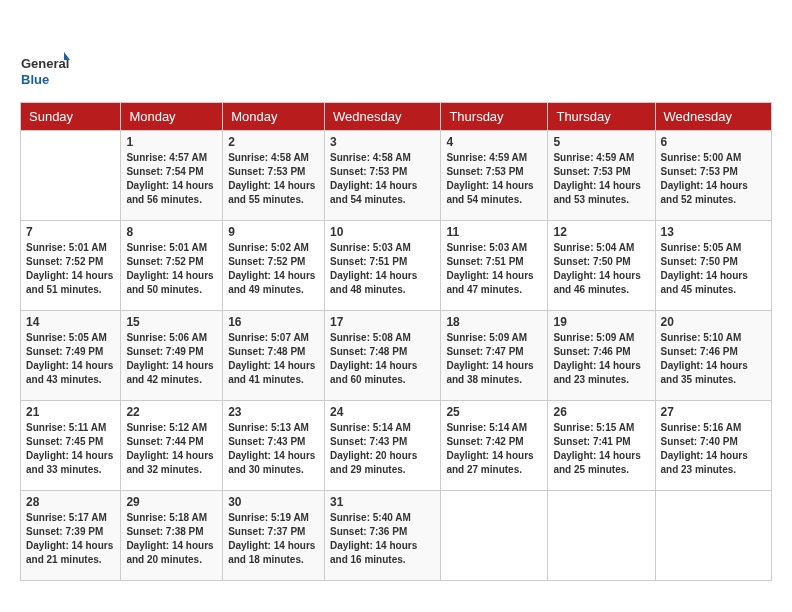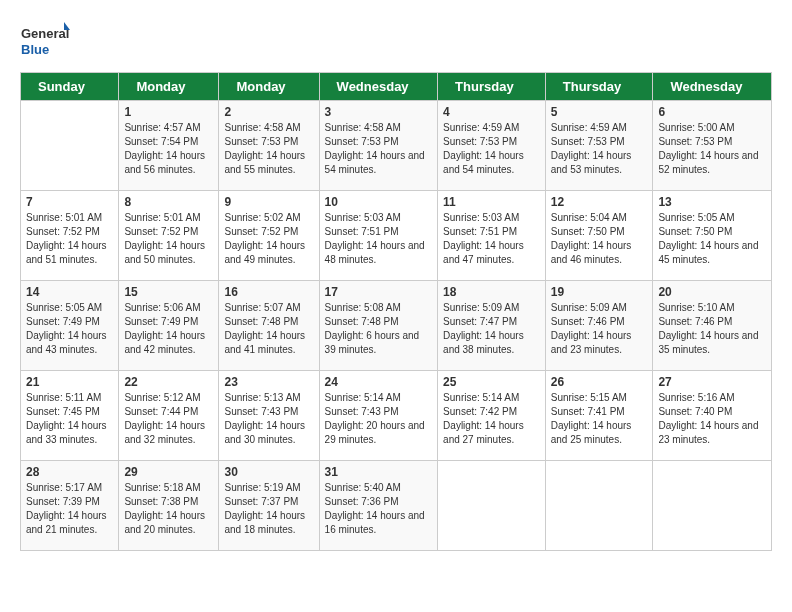--- a/index.html
+++ b/index.html
@@ -13,44 +13,45 @@
     .header {
       display: flex;
       justify-content: space-between;
       align-items: flex-start;
       margin-bottom: 10px;
     }
     .logo {
       display: flex;
       align-items: center;
       gap: 4px;
+      margin-top: 30px;
     }
     .title-block {
       text-align: right;
     }
     .month-title {
       font-size: 36px;
       font-weight: bold;
       color: #333;
       line-height: 1;
     }
     .subtitle {
       font-size: 16px;
       color: #555;
     }
     table {
       width: 100%;
       border-collapse: collapse;
     }
     thead tr th {
-      background-color: #15803d;
+      background-color: #b91c1c;
       color: #fff;
       font-size: 13px;
-      font-weight: bold;
-      padding: 6px 17px;
+      font-weight: normal;
+      padding: 6px 8px;
       text-align: left;
       border: 1px solid #ccc;
     }
     tbody tr td {
       vertical-align: top;
       padding: 4px 5px;
       border: 1px solid #ccc;
       font-size: 10.5px;
       color: #333;
       min-height: 80px;
@@ -63,20 +64,21 @@
     .day-number {
       font-weight: bold;
       font-size: 12px;
       display: block;
       margin-bottom: 2px;
     }
     .day-info {
       font-size: 10px;
       line-height: 1.4;
       color: #333;
+      font-weight: bold;
     }
     .empty-cell {
       background: #fff !important;
     }
   </style>
 </head>
 <body>
 
 <div class="header">
   <div class="logo">
@@ -237,21 +239,21 @@
           <span>Sunrise: 5:07 AM</span><br>
           <span>Sunset: 7:48 PM</span><br>
           <span>Daylight: 14 hours and 41 minutes.</span>
         </div>
       </td>
         <td>
         <span class="day-number">17</span>
         <div class="day-info">
           <span>Sunrise: 5:08 AM</span><br>
           <span>Sunset: 7:48 PM</span><br>
-          <span>Daylight: 6 hours and 39 minutes.</span>
+          <span>Daylight: 14 hours and 60 minutes.</span>
         </div>
       </td>
         <td>
         <span class="day-number">18</span>
         <div class="day-info">
           <span>Sunrise: 5:09 AM</span><br>
           <span>Sunset: 7:47 PM</span><br>
           <span>Daylight: 14 hours and 38 minutes.</span>
         </div>
       </td>

